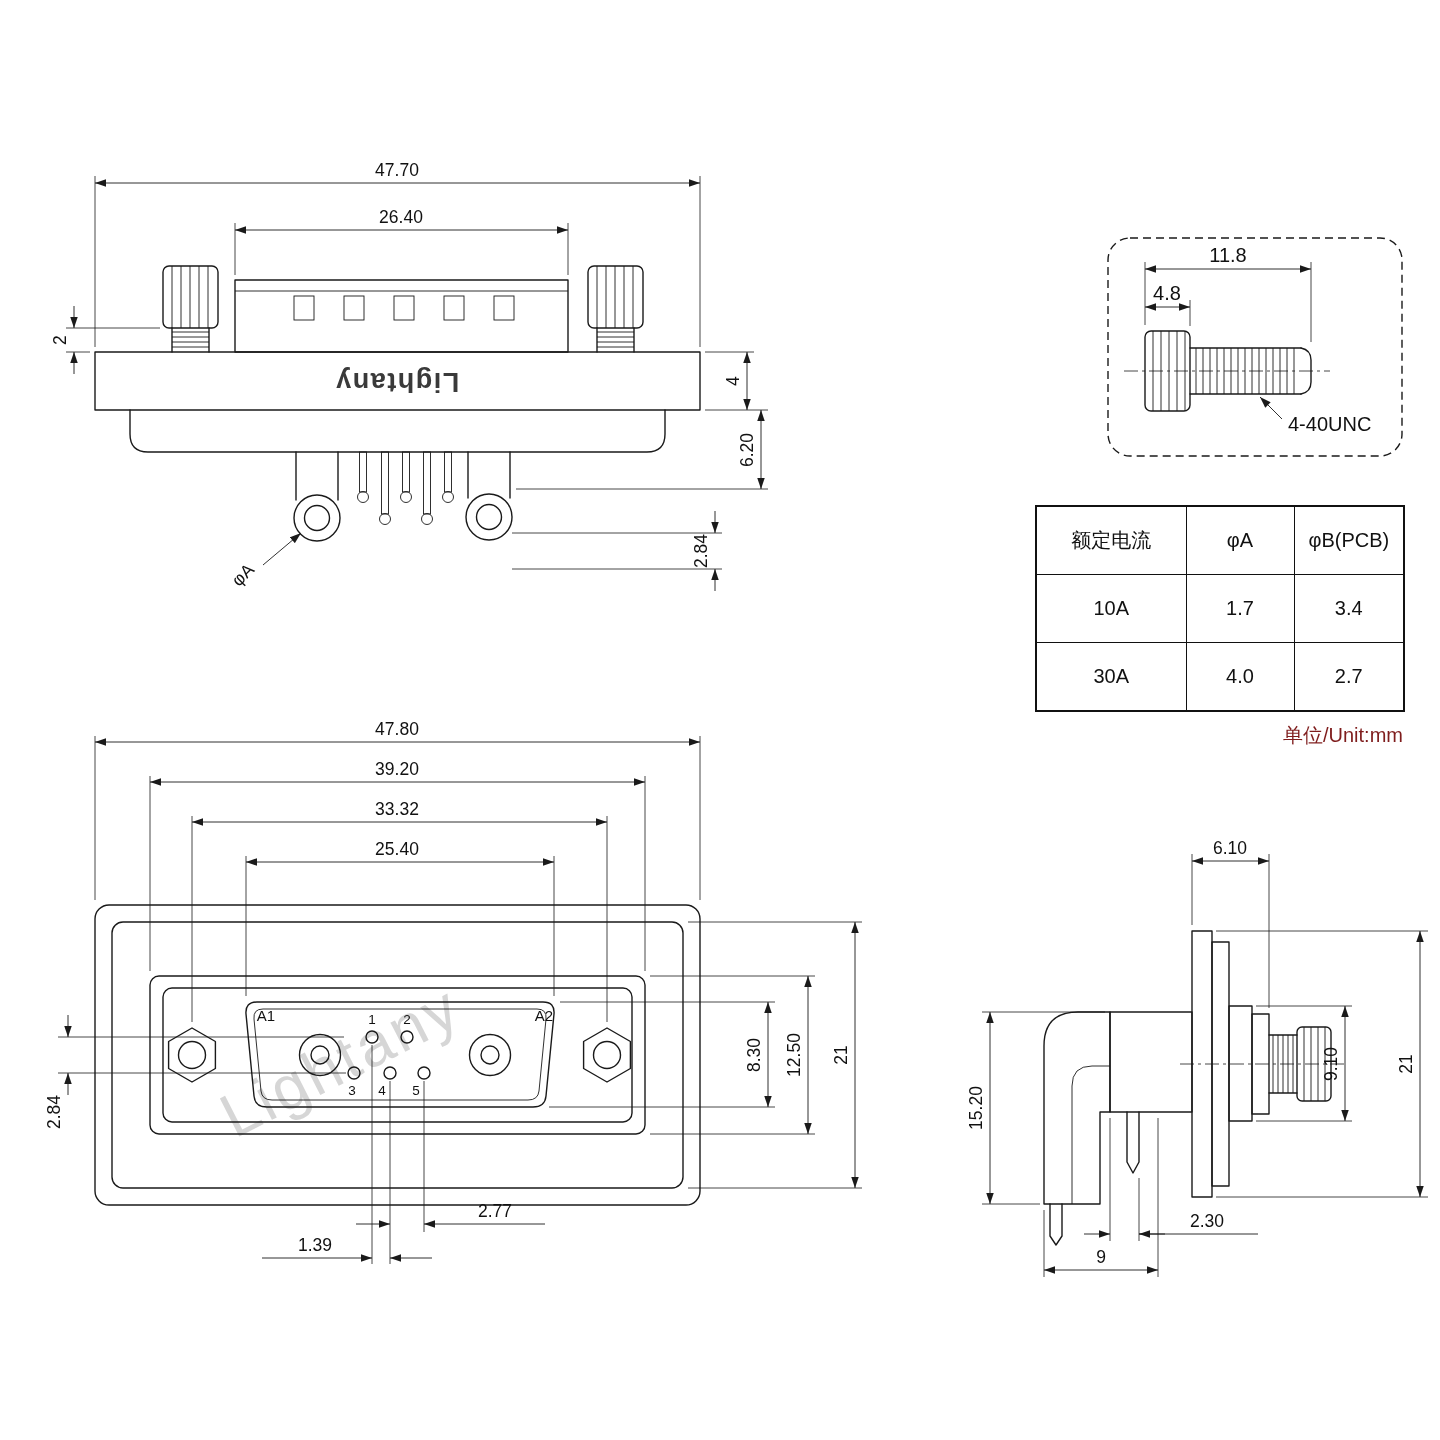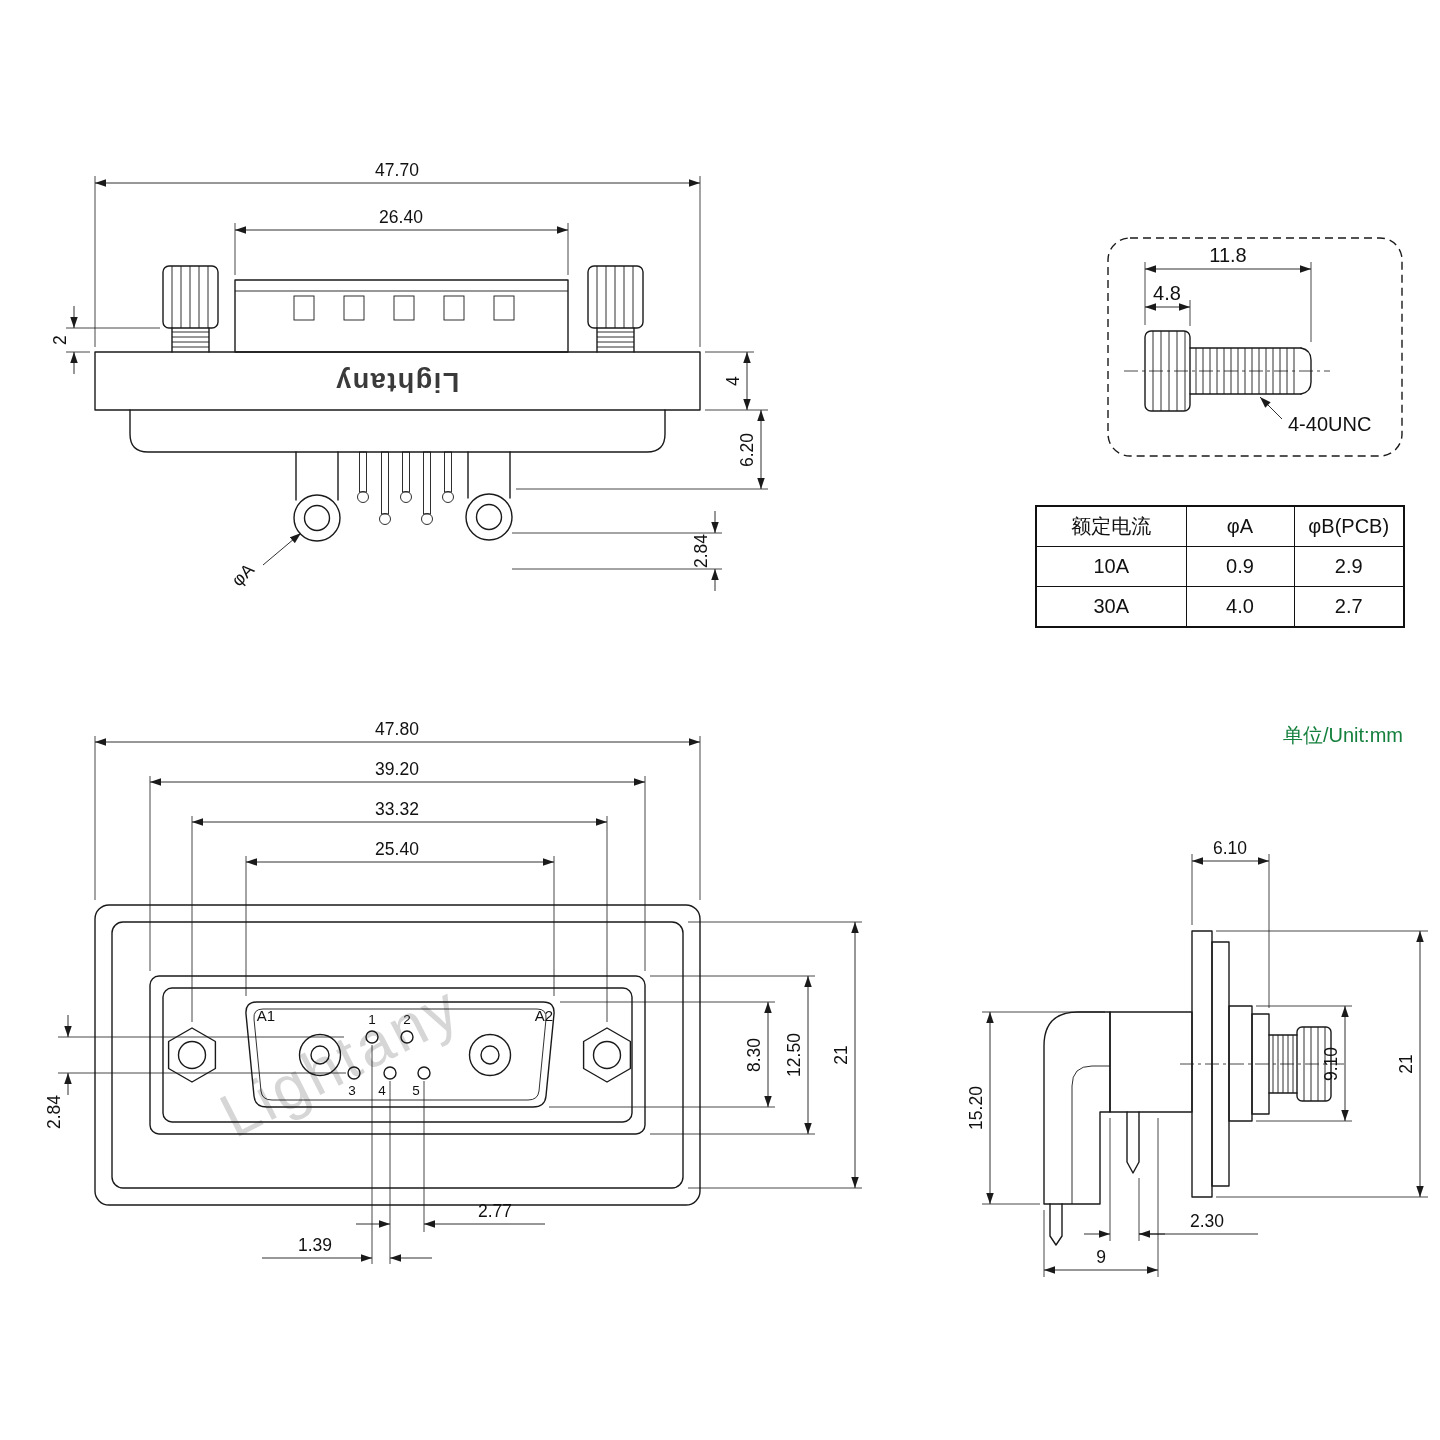--- a/index.html
+++ b/index.html
@@ -16,22 +16,22 @@
   .big{font-size:20px;}
   .start{text-anchor:start;}
   .pinlbl{font-family:"Liberation Sans",sans-serif;font-size:13.5px;fill:#111;text-anchor:middle;}
   .ctlbl{font-family:"Liberation Sans",sans-serif;font-size:15px;fill:#111;text-anchor:middle;}
   .logo{font-family:"Liberation Sans",sans-serif;font-size:27px;font-weight:600;fill:#3a3a3a;
         letter-spacing:1.5px;text-anchor:middle;}
   .wm{font-family:"Liberation Sans",sans-serif;font-size:62px;fill:#b5b5b5;opacity:.55;
       letter-spacing:3px;text-anchor:middle;}
   #spec-table{position:absolute;left:1035px;top:505px;width:368px;border-collapse:collapse;
       border:2px solid #111;font-size:20px;color:#111;table-layout:fixed;}
-  #spec-table td{border:1px solid #111;text-align:center;height:39px;padding:0;font-weight:400;}
-  #unit-note{position:absolute;left:1035px;top:722px;width:368px;text-align:right;font-size:20px;color:#15803d;}
+  #spec-table td{border:1px solid #111;text-align:center;height:39px;padding:14px;font-weight:400;}
+  #unit-note{position:absolute;left:1035px;top:722px;width:368px;text-align:right;font-size:20px;color:#7f1d1d;}
 </style>
 </head>
 <body>
 
 <div id="page">
 
 <svg width="1440" height="1440" viewBox="0 0 1440 1440">
   <defs>
     <marker id="ar" viewBox="0 0 10 8" refX="10" refY="4" markerWidth="13" markerHeight="10" orient="auto-start-reverse">
       <path d="M0,0.6 L10,4 L0,7.4 Z" fill="#1a1a1a"></path>
@@ -399,22 +399,22 @@
         <col style="width:110px">
       </colgroup>
   <tbody>
         <tr>
     <td>额定电流</td>
     <td>φA</td>
     <td>φB(PCB)</td>
   </tr>
   <tr>
     <td>10A</td>
-    <td>0.9</td>
-    <td>2.9</td>
+    <td>1.7</td>
+    <td>3.4</td>
   </tr>
   <tr>
     <td>30A</td>
     <td>4.0</td>
     <td>2.7</td>
   </tr>
 </tbody>
     </table>
 <div id="unit-note">单位/Unit:mm</div>
 

